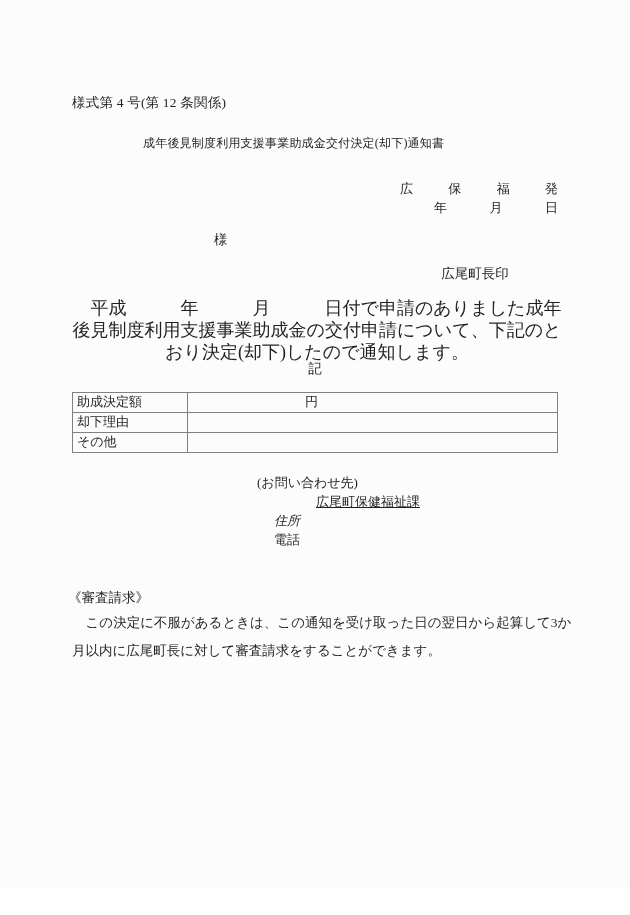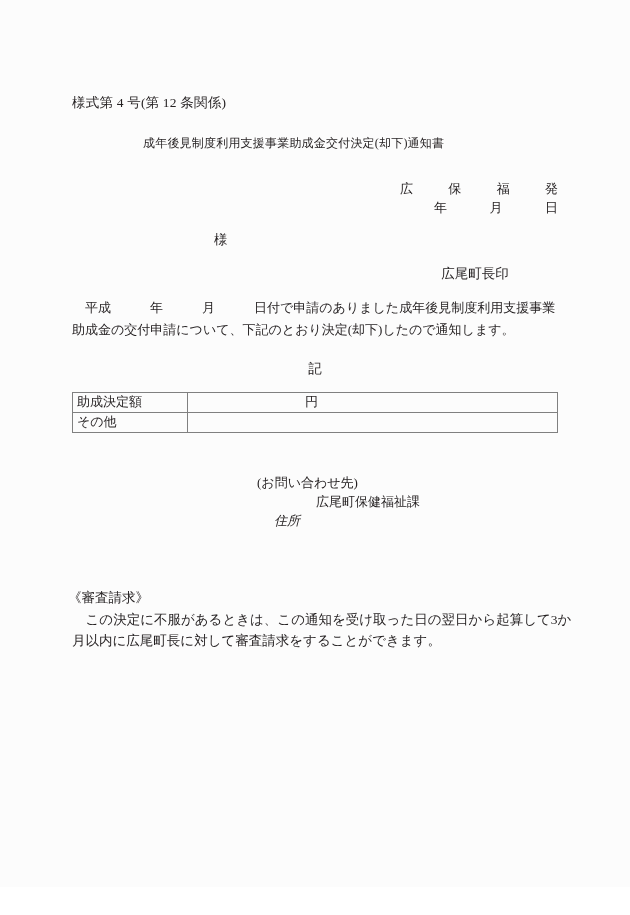--- a/index.html
+++ b/index.html
@@ -74,23 +74,24 @@
     display: flex;
     justify-content: center;
     font-size: 13.5px;
   }
 
   
   .body-para {
     left: 72px;
     top: 297px;
     width: 490px;
-    font-size: 13px;
+    font-size: 18px;
     line-height: 22px;
     white-space: pre-wrap;
+    text-align: center;
   }
 
   
   .ki-mark {
     left: 0;
     top: 360px;
     width: 630px;
     text-align: center;
     font-size: 13.5px;
   }
@@ -120,37 +121,37 @@
   .unit-cell { display: block; text-align: center; padding-right: 134px; }
 
   
   .contact {
     left: 256px;
     top: 473px;
     font-size: 13px;
     line-height: 19px;
   }
   .contact .c-head { margin-left: 1px; white-space: pre; }
-  .contact .c-dept { margin-left: 60px; white-space: pre; }
+  .contact .c-dept { margin-left: 60px; white-space: pre; text-decoration: underline; }
   .contact .c-addr { margin-left: 18px; white-space: pre; font-style: italic; }
   .contact .c-tel  { margin-left: 18px; white-space: pre; }
 
   
   .appeal-head {
     left: 68px;
     top: 589px;
     font-size: 13.5px;
     white-space: pre;
   }
   .appeal-body {
     left: 72px;
     top: 609px;
     width: 500px;
     font-size: 13.5px;
-    line-height: 21px;
+    line-height: 28px;
     white-space: pre-wrap;
   }
 </style>
 </head>
 <body>
 
 <div class="page">
 
   <div class="abs form-no">様式第 4 号(第 12 条関係)</div>
 
@@ -182,28 +183,33 @@
 
   <table class="abs tbl">
     <tbody>
       <tr>
         <td class="label">助成決定額</td>
         <td class="value">
           <span class="unit-cell">円</span>
         </td>
       </tr>
       <tr>
+        <td class="label">却下理由</td>
+        <td class="value"></td>
+      </tr>
+      <tr>
         <td class="label">その他</td>
         <td class="value"></td>
       </tr>
     </tbody>
   </table>
 
   <div class="abs contact">
     <div class="c-head">(お問い合わせ先)</div>
     <div class="c-dept">広尾町保健福祉課</div>
     <div class="c-addr">住所</div>
+    <div class="c-tel">電話</div>
   </div>
 
   <div class="abs appeal-head">《審査請求》</div>
   <div class="abs appeal-body">　この決定に不服があるときは、この通知を受け取った日の翌日から起算して3か月以内に広尾町長に対して審査請求をすることができます。</div>
 
 </div>
 
 </body></html>

